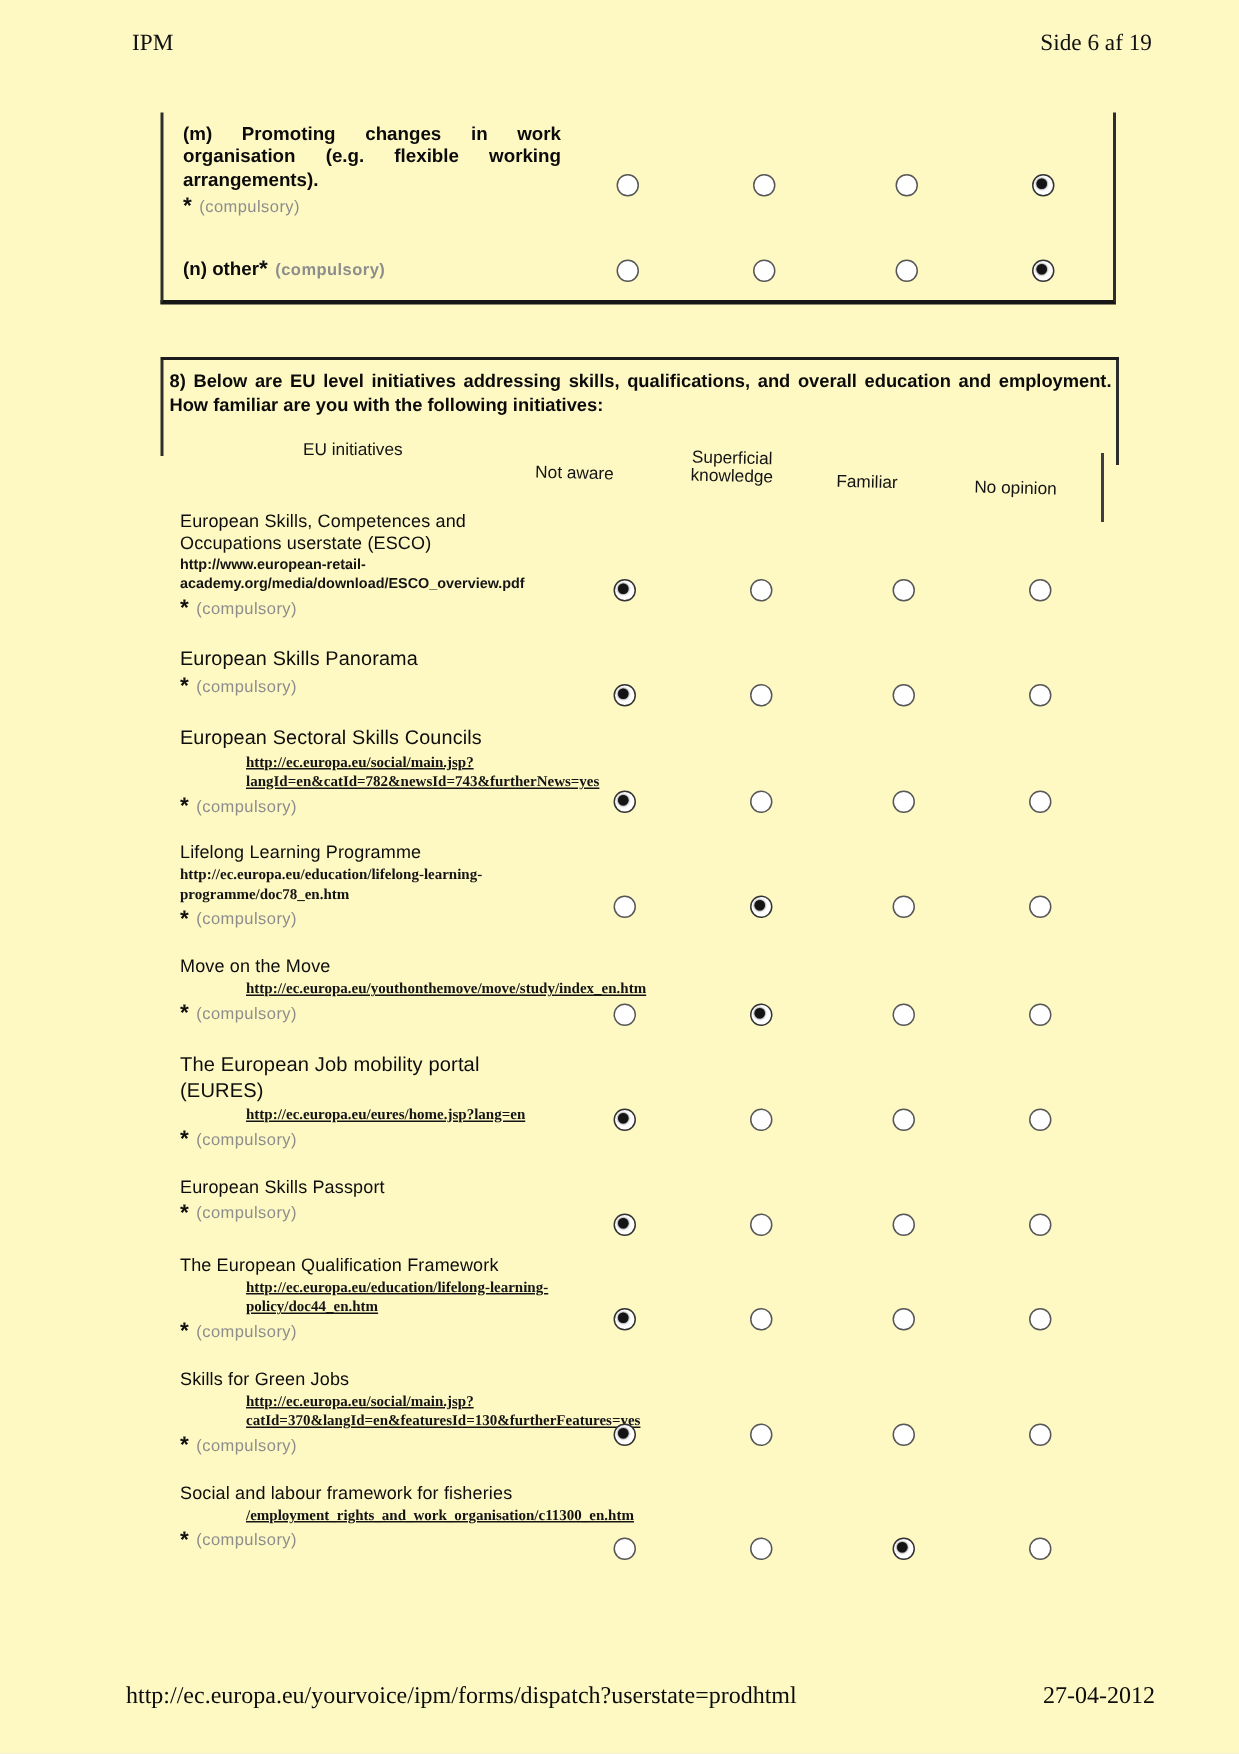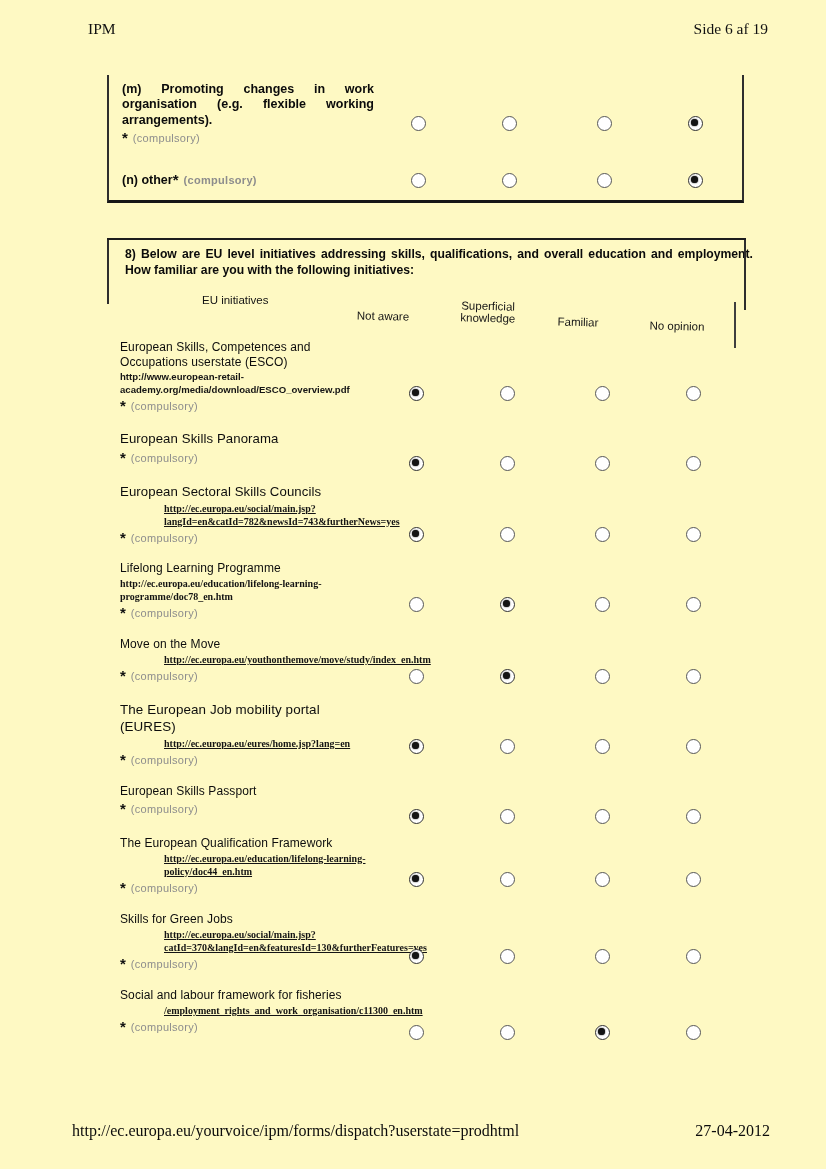--- a/index.html
+++ b/index.html
@@ -3,21 +3,21 @@
 <meta charset="utf-8">
 <style>
   html,body{margin:0;padding:0;background:#e9e9e7;}
   .page{position:relative;width:826px;height:1169px;margin:0 auto;background:#fef9c3;
         font-family:"Liberation Sans",sans-serif;color:#151515;overflow:hidden;}
 
   
   .pagehead{position:absolute;top:20px;left:88px;right:58px;display:flex;
             justify-content:space-between;font-family:"Liberation Serif",serif;
             font-size:15.5px;color:#111;}
-  .pagefoot{position:absolute;top:1122px;left:72px;right:56px;display:flex;
+  .pagefoot{position:absolute;top:1122px;left:84px;right:56px;display:flex;
             justify-content:space-between;font-family:"Liberation Serif",serif;
             font-size:16px;color:#0c0c0c;}
 
   
   #box1{position:absolute;left:107px;top:75px;width:637px;height:128px;box-sizing:border-box;
         border-left:2px solid #2e2e2e;border-right:2px solid #2e2e2e;border-bottom:3px solid #161616;}
   .q7-item{position:absolute;left:0;right:0;}
   .q7-item-1{top:7px;}
   .q7-item-2{top:96px;}
   .lbl{margin-left:13px;width:252px;font-size:12.5px;font-weight:700;line-height:1.22;
@@ -37,21 +37,21 @@
   #box1 .c0{left:302px}#box1 .c1{left:393px}#box1 .c2{left:488px}#box1 .c3{left:579px}
   .q7-item-1 .radio{top:34px}
   .q7-item-2 .radio{top:2px}
 
   
   #box2{position:absolute;left:107px;top:238px;width:639px;height:832px;box-sizing:border-box;
         border-top:2.5px solid #1d1d1d;}
   #box2::before{content:"";position:absolute;left:0;top:0;width:2px;height:64px;background:#2e2e2e;}
   #box2::after{content:"";position:absolute;right:0;top:0;width:2px;height:70px;background:#2e2e2e;}
   #q8-innerline{position:absolute;left:627px;top:62px;width:2px;height:46px;background:#3f3f3f;}
-  #q8-text{position:absolute;top:6px;left:18px;width:628px;font-size:12.2px;font-weight:700;
+  #q8-text{position:absolute;top:6px;left:6px;width:628px;font-size:12.2px;font-weight:700;
         line-height:1.32;text-align:justify;color:#0b0b0b;}
 
   .th-rowhdr{position:absolute;left:95px;top:54px;font-size:11.5px;color:#141414;}
   .th-col{position:absolute;font-size:11.5px;text-align:center;color:#141414;transform:rotate(1.3deg);}
   .th-c0{left:240px;top:70px;width:72px;}
   .th-c1{left:344px;top:60px;width:74px;}
   .th-c2{left:441px;top:76px;width:60px;}
   .th-c3{left:534px;top:80px;width:72px;}
 
   #q8-rows{position:absolute;left:13px;top:100px;right:0;}

